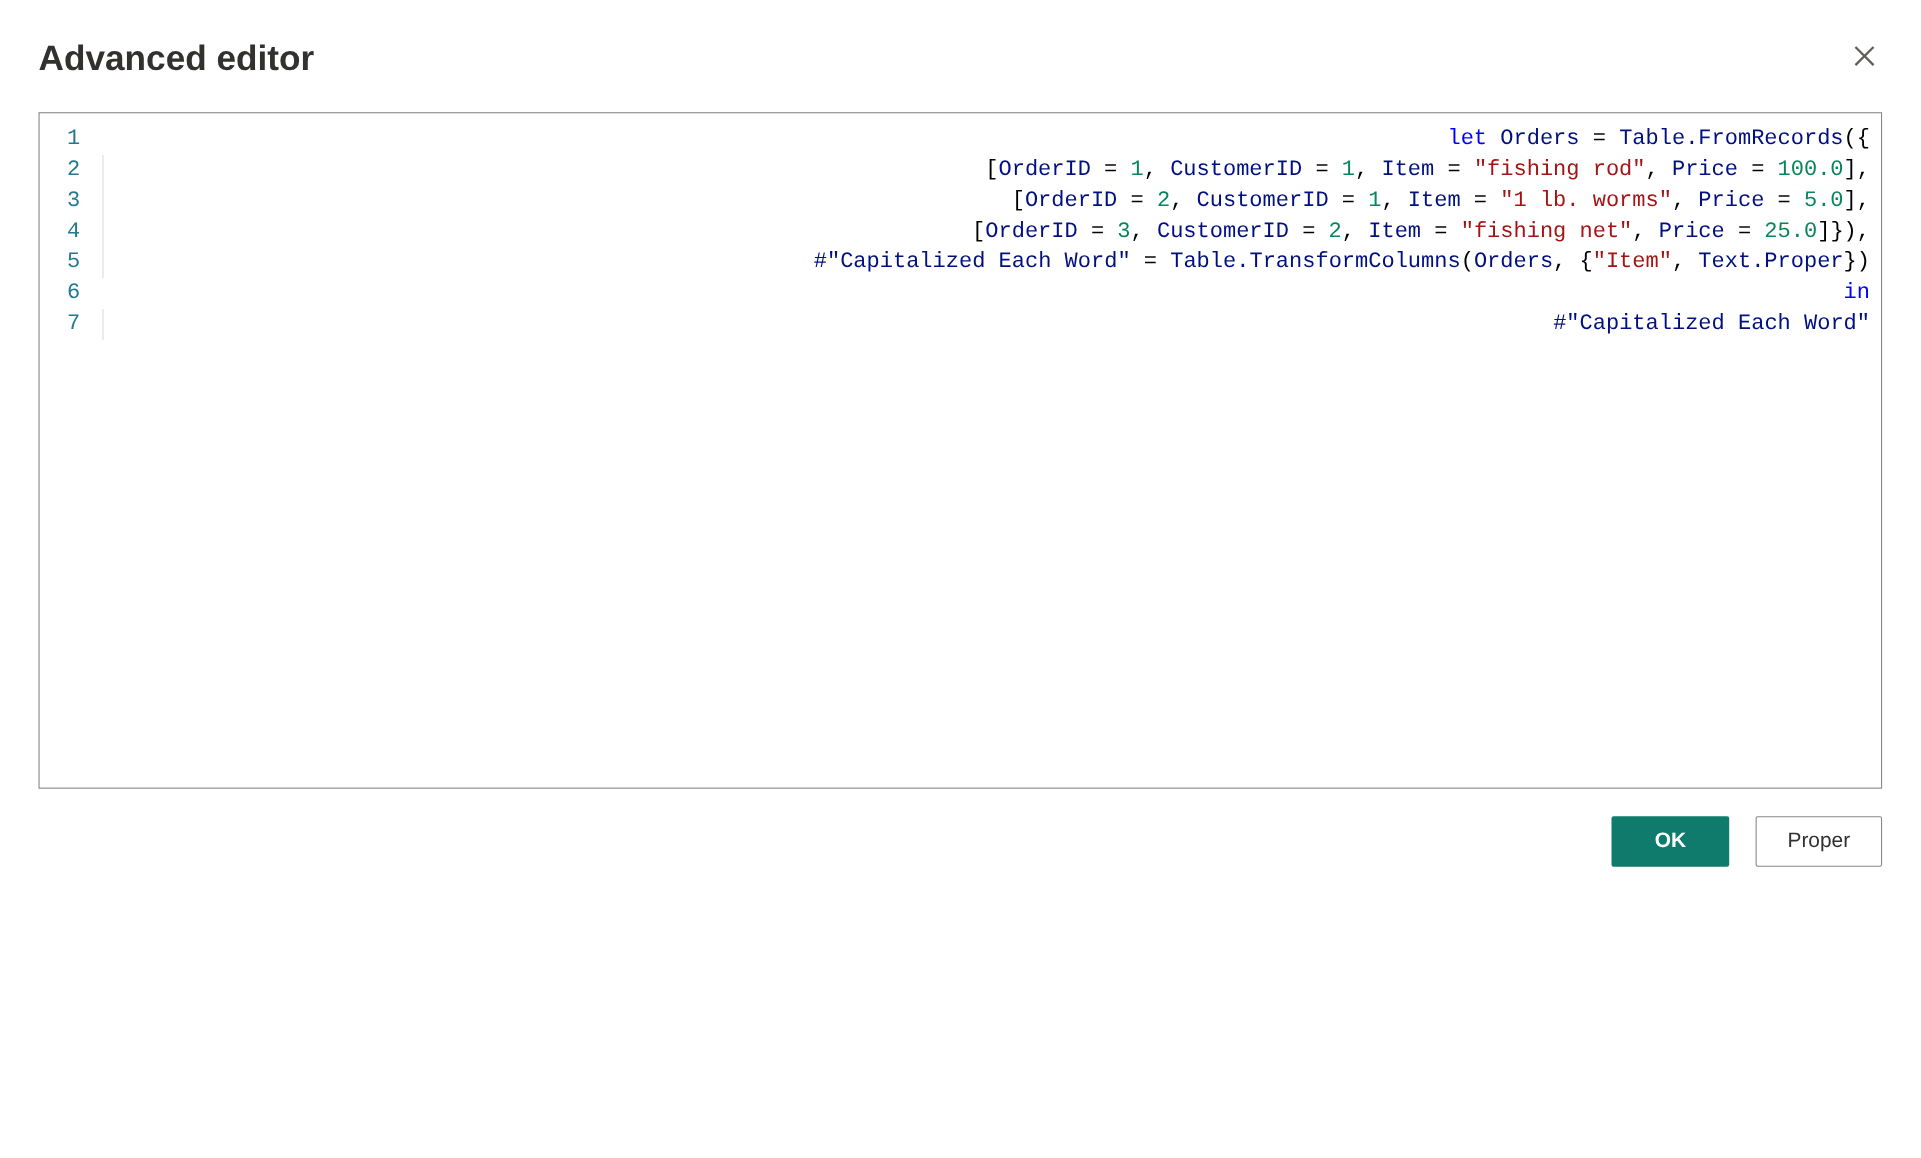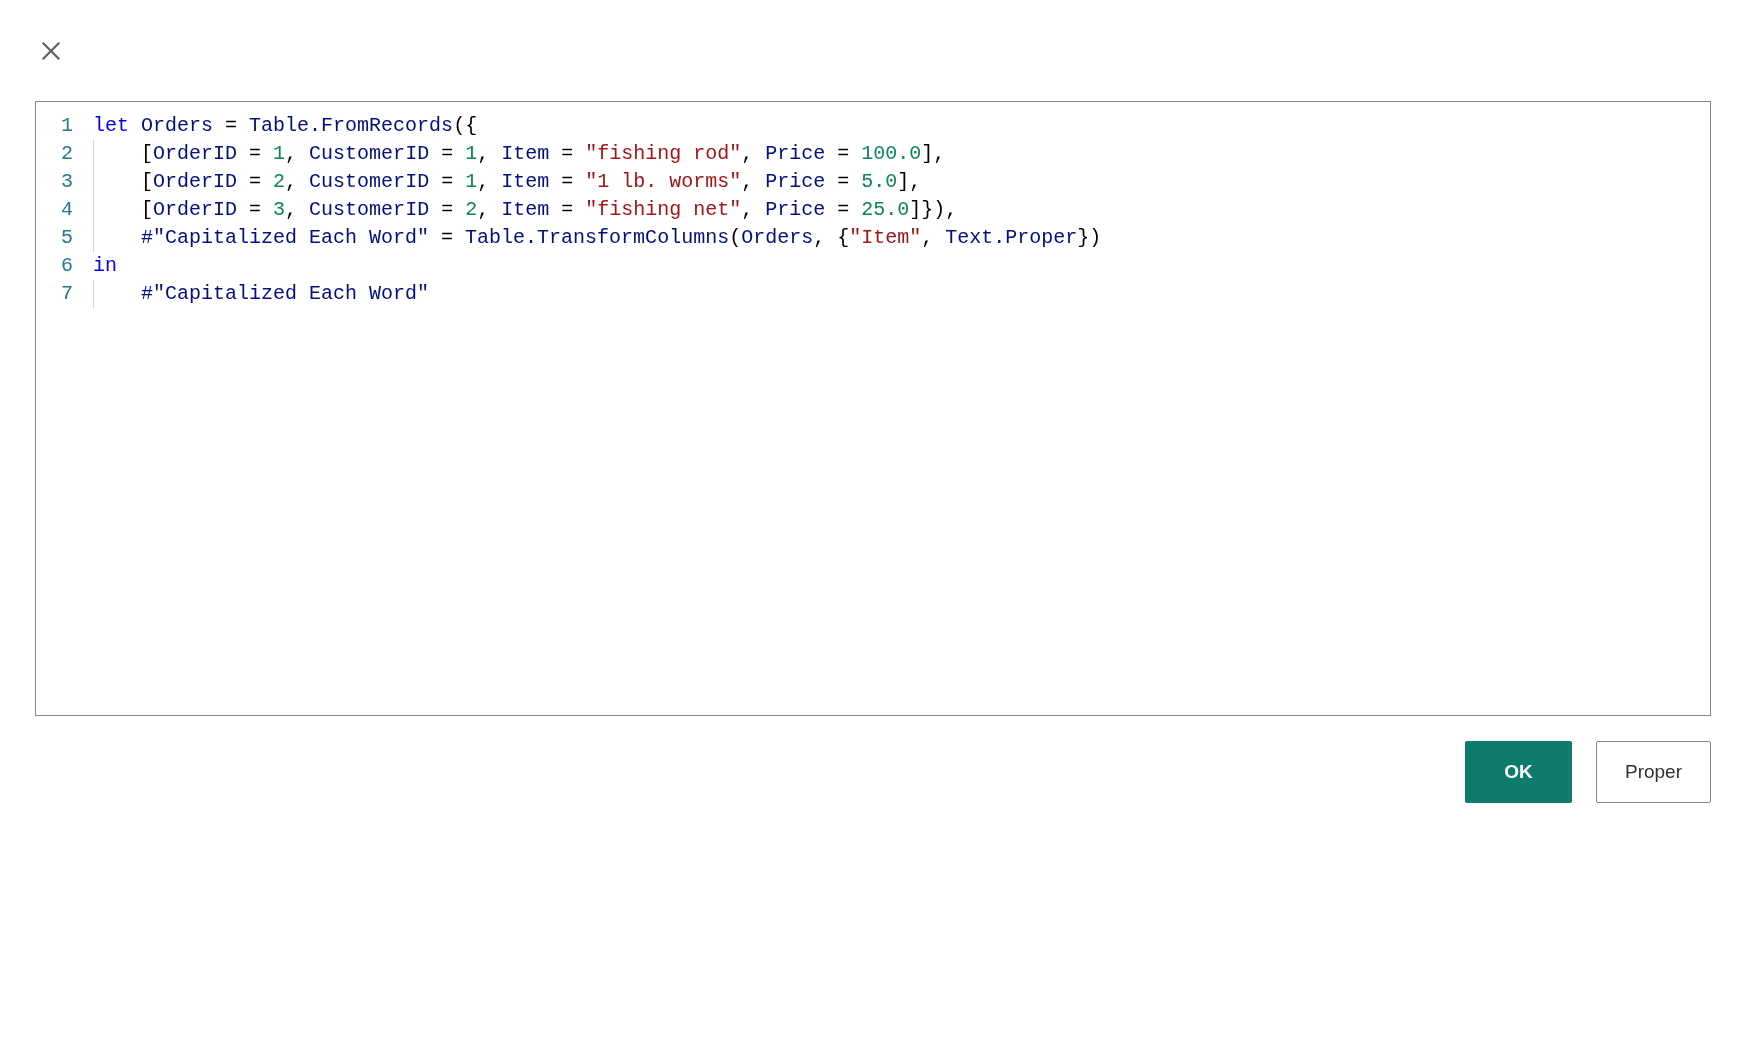--- a/index.html
+++ b/index.html
@@ -62,20 +62,21 @@
     .code-area {
       flex: 1;
       padding: 10px 10px 10px 0;
       overflow: auto;
       white-space: pre;
     }
     .code-line {
       display: block;
       min-height: 28px;
       position: relative;
+      text-align: right;
     }
     .indent-guide {
       position: absolute;
       left: 0;
       top: 0;
       bottom: 0;
       width: 1px;
       border-left: 1px solid #d3d3d3;
       pointer-events: none;
     }
@@ -86,21 +87,21 @@
     .tok-str { color: #a31515; }
     .tok-quoted-ident { color: #001080; }
     .button-row {
       display: flex;
       justify-content: flex-end;
       gap: 24px;
       margin-top: 25px;
     }
     .btn {
       min-width: 107px;
-      height: 62px;
+      height: 46px;
       font-size: 19px;
       border-radius: 2px;
       cursor: pointer;
       font-family: inherit;
     }
     .btn-primary {
       background: #0f7b6c;
       color: #ffffff;
       border: none;
       font-weight: 600;
@@ -109,20 +110,21 @@
       background: #ffffff;
       color: #323130;
       border: 1px solid #8a8886;
       padding: 0 28px;
     }
   </style>
 </head>
 <body>
 
 <div class="dialog-header">
+  <h1 class="dialog-title">Advanced editor</h1>
   <button class="close-button" aria-label="Close">
     <svg viewBox="0 0 16 16" fill="none">
       <line x1="2" y1="2" x2="14" y2="14"></line>
       <line x1="14" y1="2" x2="2" y2="14"></line>
     </svg>
   </button>
 </div>
 
 <div class="editor-container">
   <div class="gutter" id="gutter">

